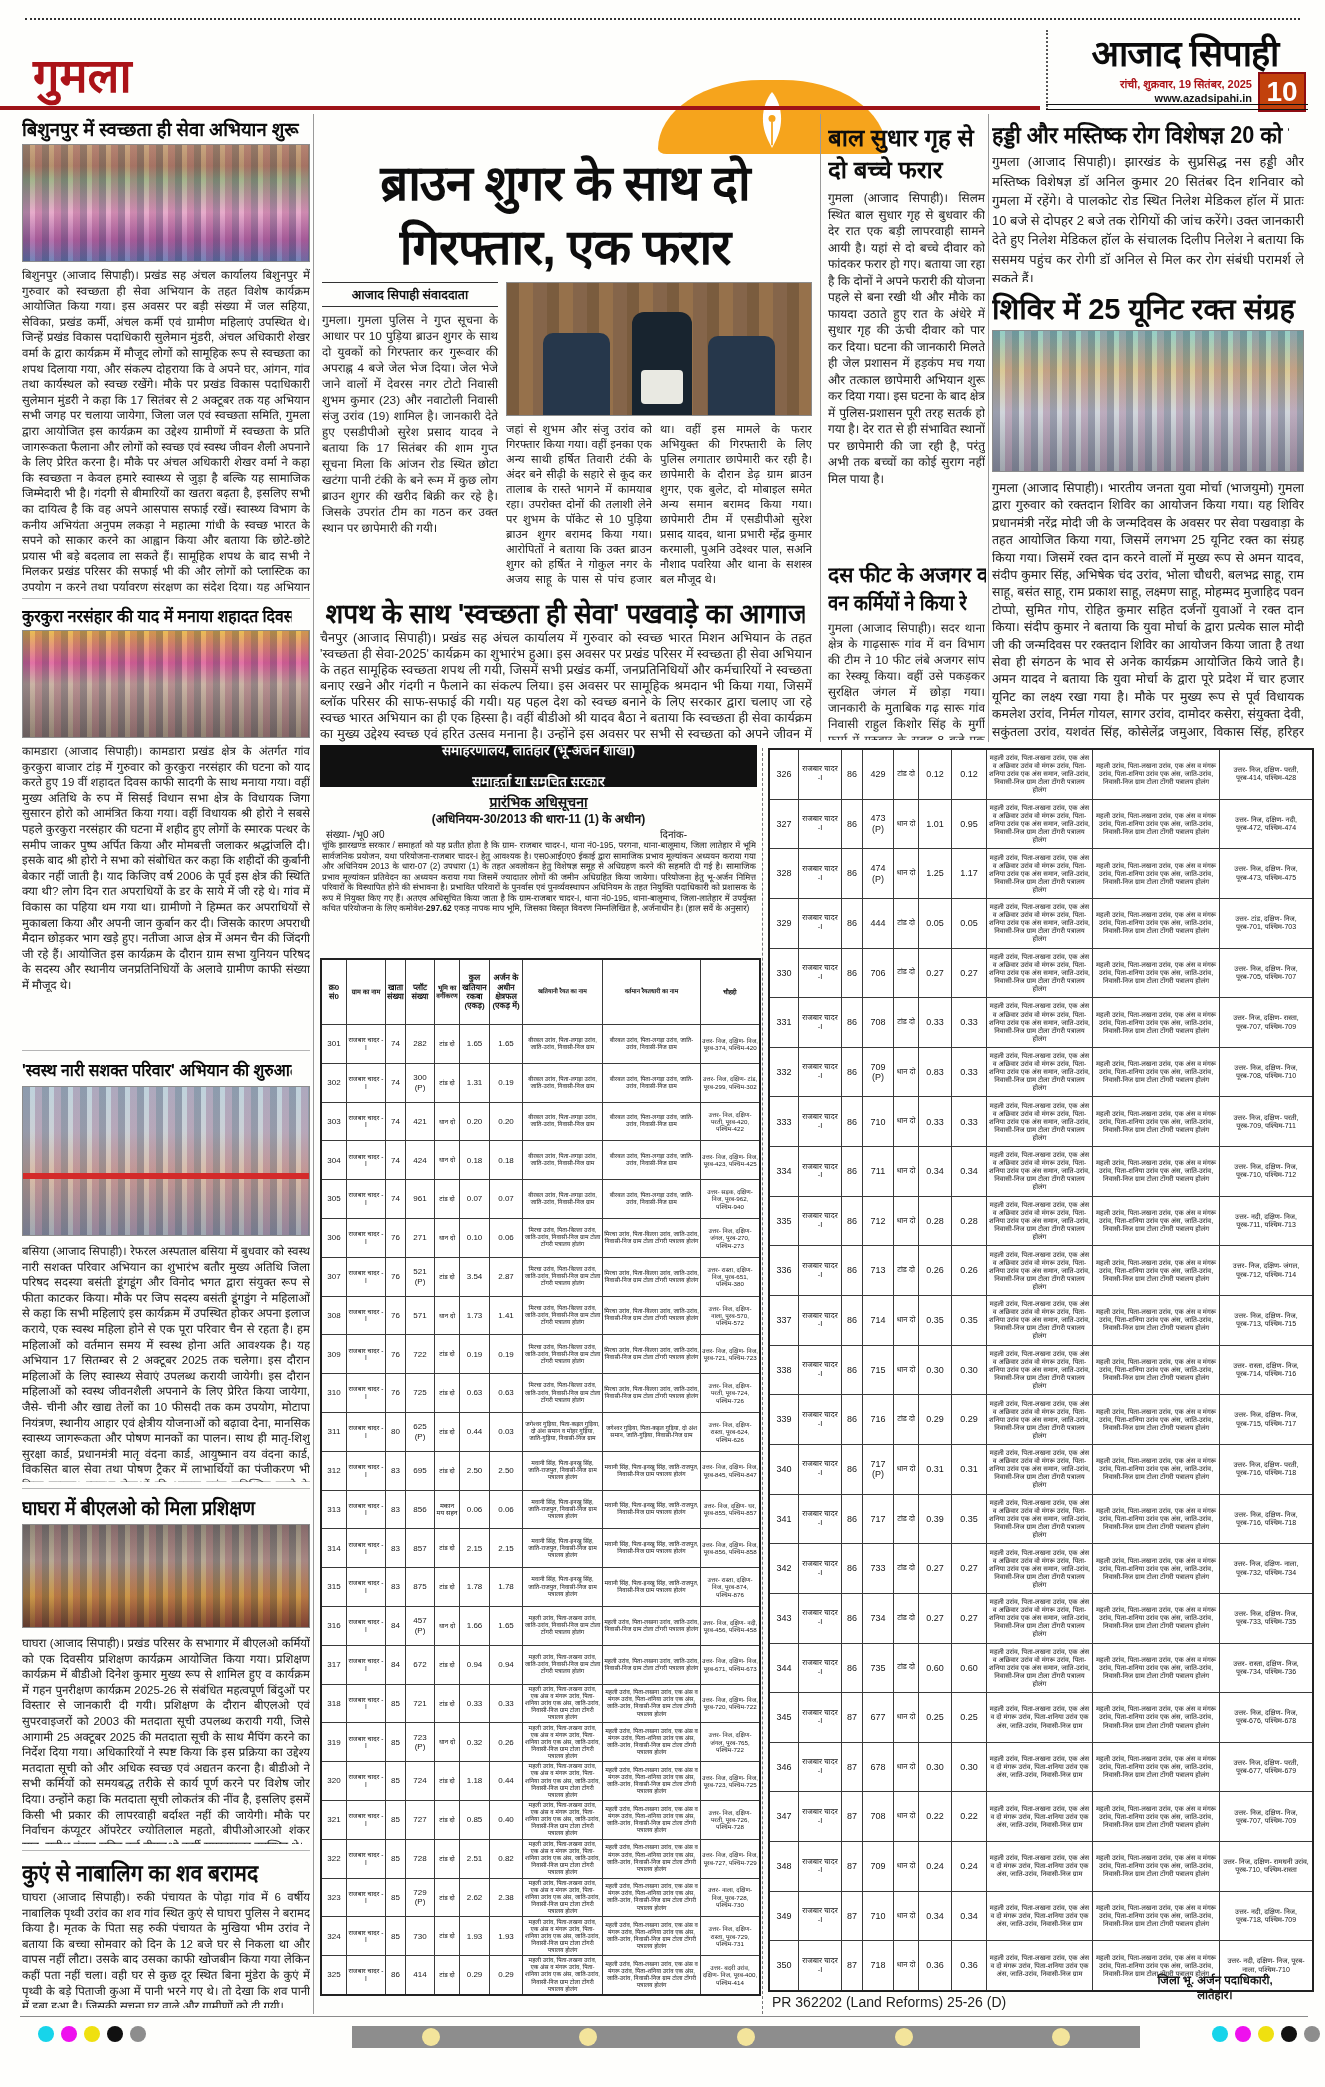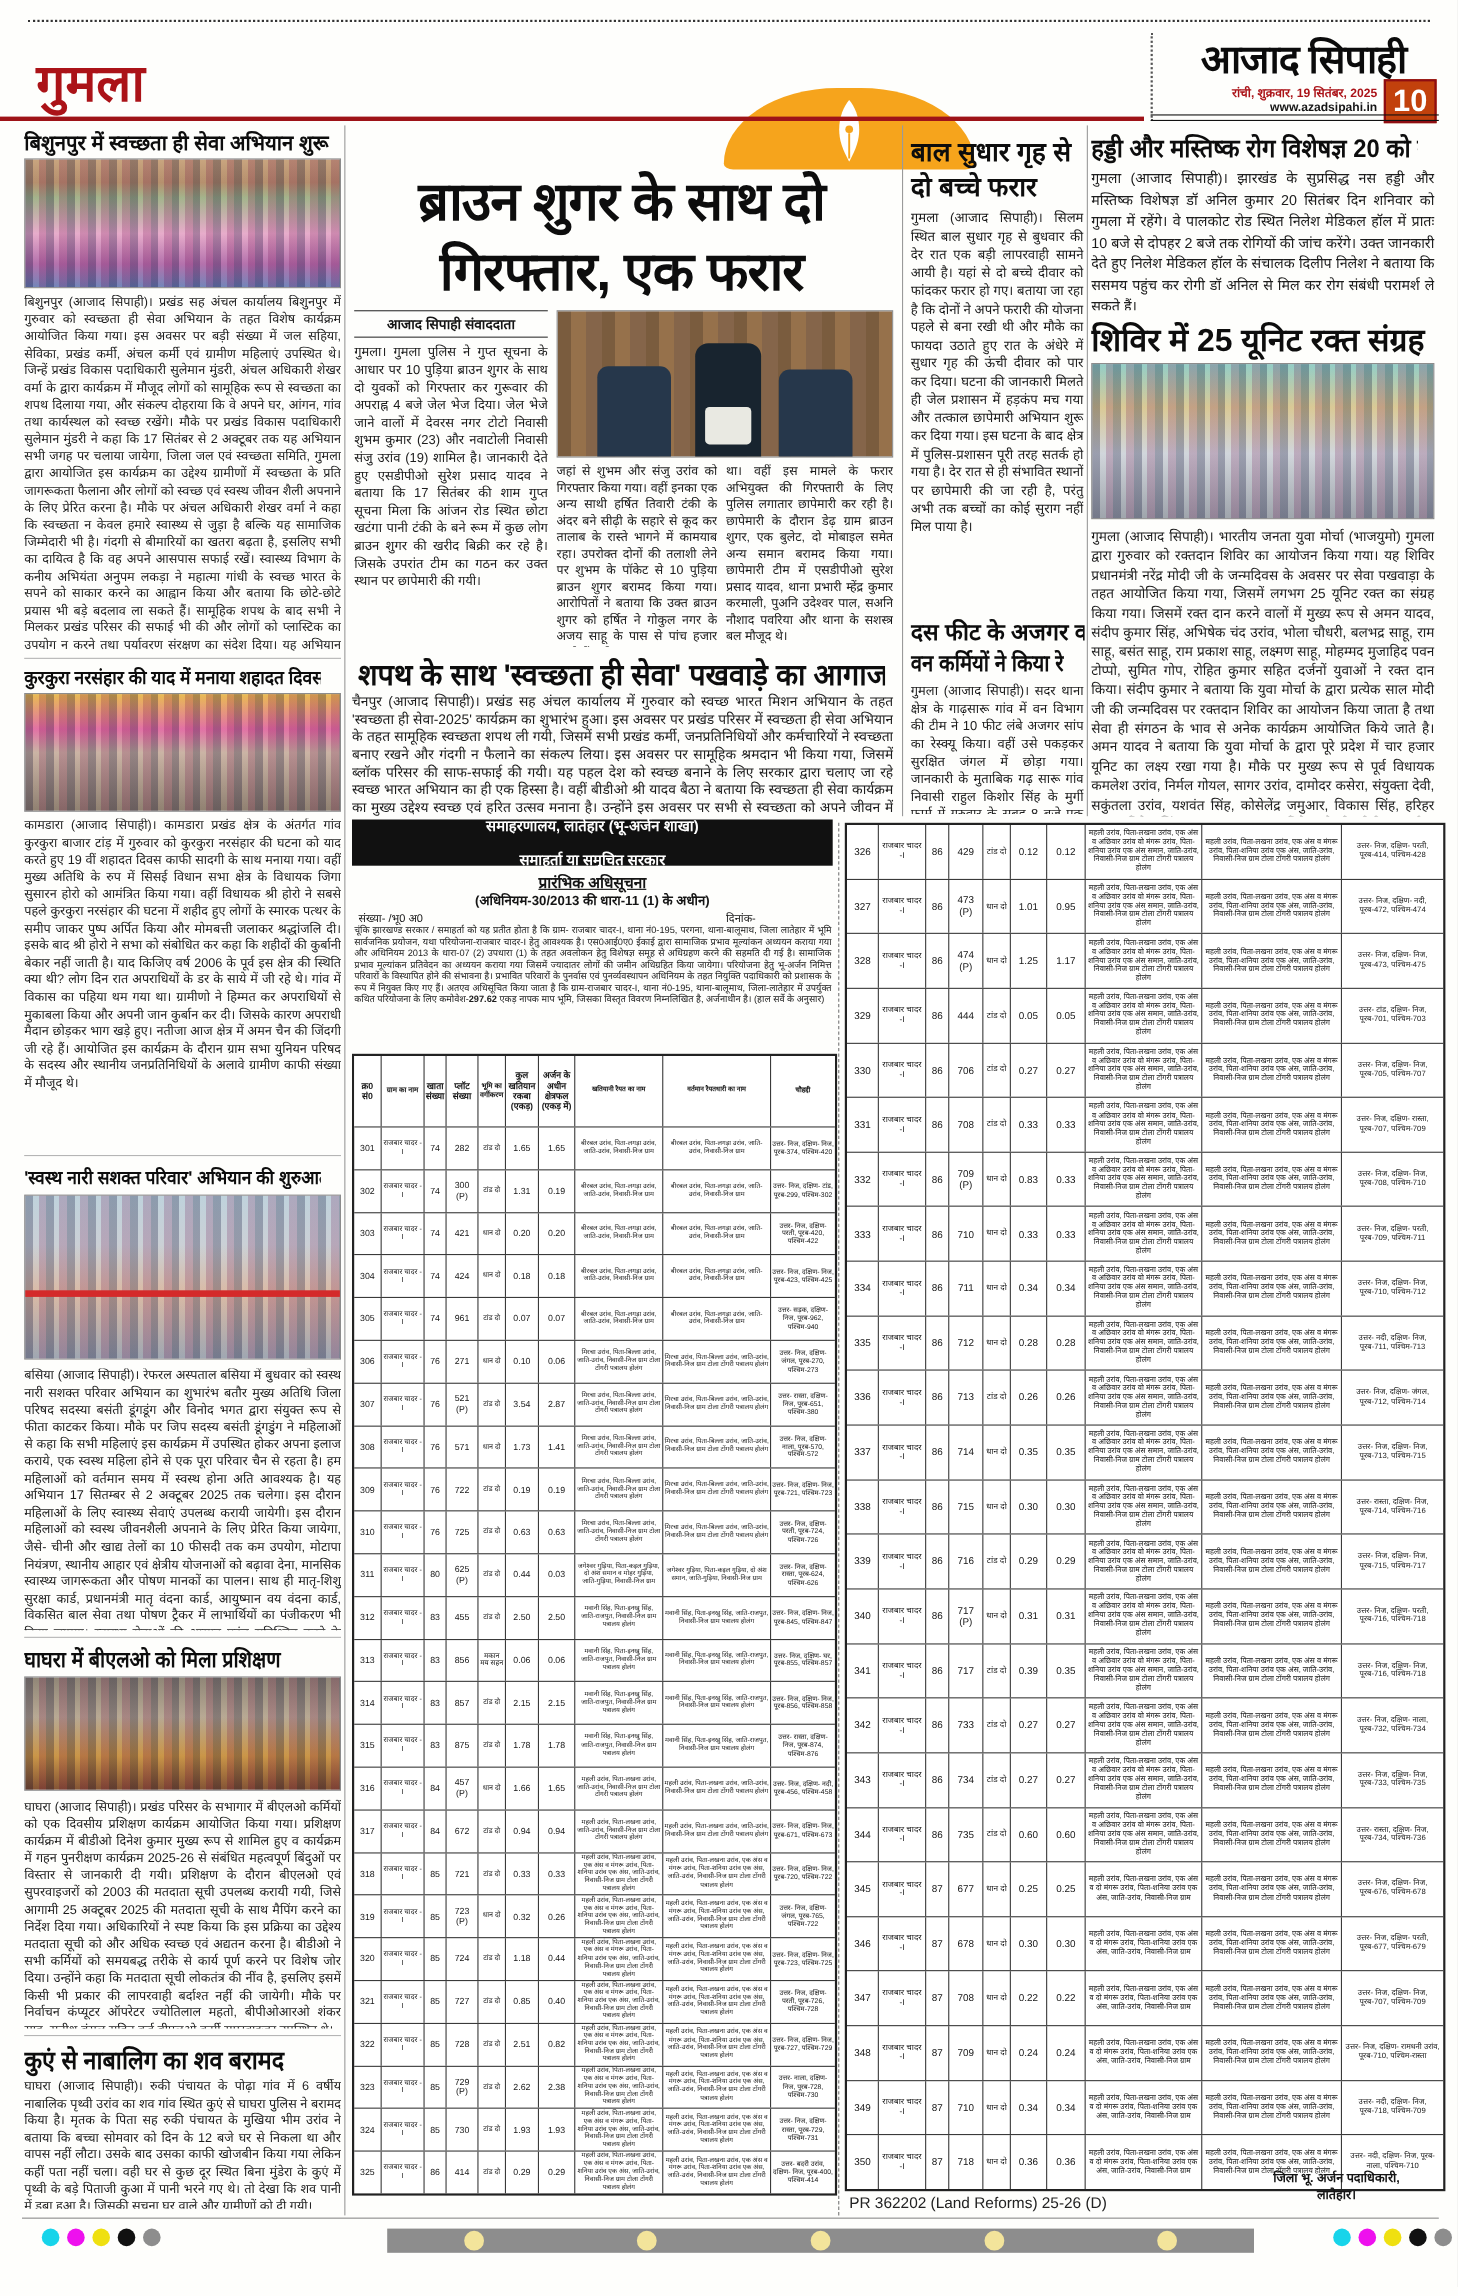--- a/index.html
+++ b/index.html
@@ -305,21 +305,21 @@
         <div class="tcell c-total">0.44</div>
         <div class="tcell c-area">0.03</div>
         <div class="tcell c-raiyat">जगेश्वर गुड़िया, पिता-कइल गुड़िया, दो अंश समान व मोहर गुड़िया, जाति-गुड़िया, निवासी-निज ग्राम</div>
         <div class="tcell c-current">जगेश्वर गुड़िया, पिता-कइल गुड़िया, दो अंश समान, जाति-गुड़िया, निवासी-निज ग्राम</div>
         <div class="tcell c-chauhaddi">उत्तर- निज, दक्षिण- रास्ता, पूरब-624, पश्चिम-626</div>
       </div>
       <div class="trow">
         <div class="tcell c-sn">312</div>
         <div class="tcell c-village">राजबार चादर -I</div>
         <div class="tcell c-khata">83</div>
-        <div class="tcell c-plot">455</div>
+        <div class="tcell c-plot">695</div>
         <div class="tcell c-kism">टांड दो</div>
         <div class="tcell c-total">2.50</div>
         <div class="tcell c-area">2.50</div>
         <div class="tcell c-raiyat">मवानी सिंह, पिता-इनखु सिंह, जाति-राजपुत, निवासी-निज ग्राम पत्रालय होलंग</div>
         <div class="tcell c-current">मवानी सिंह, पिता-इनखु सिंह, जाति-राजपुत, निवासी-निज ग्राम पत्रालय होलंग</div>
         <div class="tcell c-chauhaddi">उत्तर- निज, दक्षिण- निज, पूरब-845, पश्चिम-847</div>
       </div>
       <div class="trow">
         <div class="tcell c-sn">313</div>
         <div class="tcell c-village">राजबार चादर -I</div>

